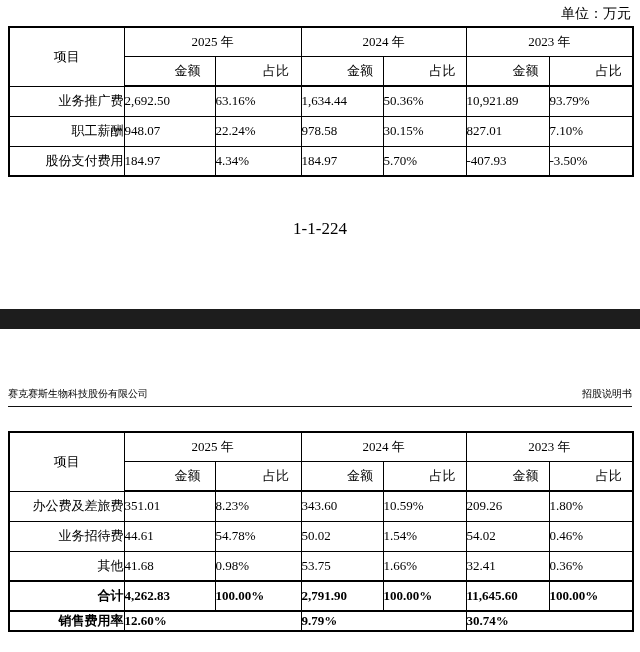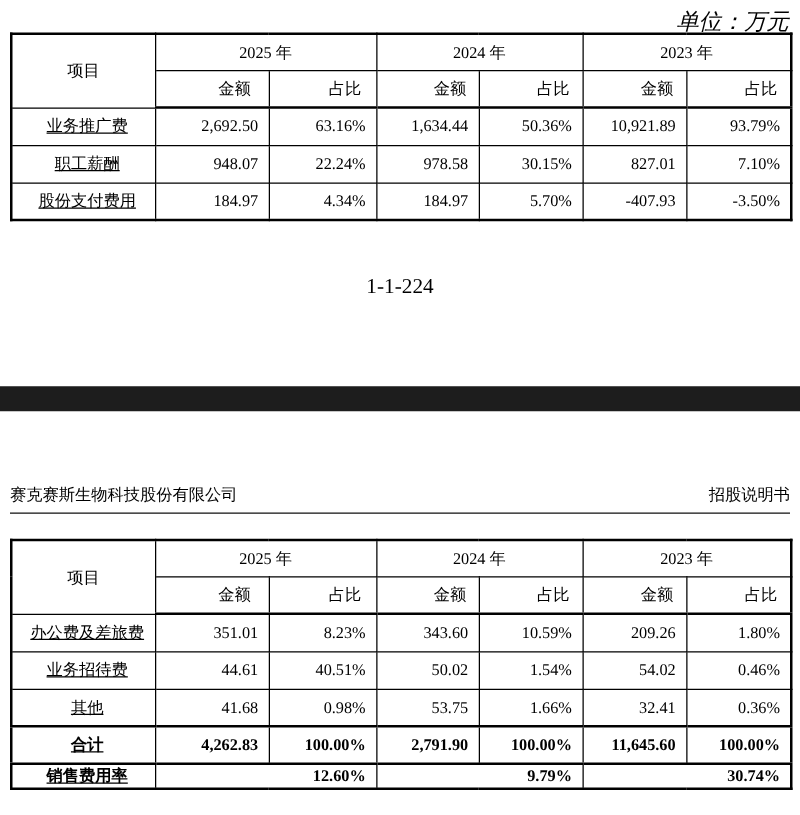--- a/index.html
+++ b/index.html
@@ -7,22 +7,21 @@
     width: 640px; height: 652px;
     background: #ffffff;
     font-family: "Liberation Serif", "DejaVu Serif", serif;
     color: #000;
     position: relative;
     overflow: hidden;
   }
   .unit-label {
     position: absolute;
     top: 5px; right: 9px;
-    font-size: 18px;
-    font-style: italic;
+    font-size: 14px;
   }
   table {
     position: absolute;
     left: 8px;
     width: 624px;
     border-collapse: collapse;
     table-layout: fixed;
     border: 2px solid #000;
     background: #fff;
   }
@@ -32,22 +31,22 @@
     border: 1px solid #000;
     font-size: 13px;
     white-space: nowrap;
     overflow: hidden;
     vertical-align: middle;
     padding: 0;
   }
   th { font-weight: normal; text-align: center; }
   tr { height: 30px; }
   tr.hdr-year { height: 29px; }
-  td.label { text-align: center; padding-left: 6px; text-decoration: underline; }
-  td.num { text-align: right; padding-right: 8px; }
+  td.label { text-align: right; padding-left: 6px; }
+  td.num { padding-right: 8px; }
   tr.sub-hdr th { border-bottom: 2px solid #000; padding-left: 36px; }
   tr.bold td { font-weight: bold; }
   tr.thick-top td { border-top: 2px solid #000; }
   .page-number {
     position: absolute;
     top: 219px; left: 0;
     width: 640px;
     text-align: center;
     font-size: 17px;
   }
@@ -59,21 +58,21 @@
   }
   .page-header {
     position: absolute;
     top: 387px; left: 8px;
     width: 624px;
     display: flex;
     justify-content: space-between;
     align-items: flex-end;
     padding-bottom: 5px;
     border-bottom: 1.5px solid #111;
-    font-size: 13px;
+    font-size: 10px;
   }
 </style>
 </head>
 <body>
 
 <div class="unit-label">单位：万元</div>
 
 <table id="table1">
   <colgroup>
     <col style="width:115px">
@@ -168,21 +167,21 @@
     <td class="num">351.01</td>
     <td class="num">8.23%</td>
     <td class="num">343.60</td>
     <td class="num">10.59%</td>
     <td class="num">209.26</td>
     <td class="num">1.80%</td>
   </tr>
   <tr>
     <td class="label">业务招待费</td>
     <td class="num">44.61</td>
-    <td class="num">40.51%</td>
+    <td class="num">54.78%</td>
     <td class="num">50.02</td>
     <td class="num">1.54%</td>
     <td class="num">54.02</td>
     <td class="num">0.46%</td>
   </tr>
   <tr>
     <td class="label">其他</td>
     <td class="num">41.68</td>
     <td class="num">0.98%</td>
     <td class="num">53.75</td>

